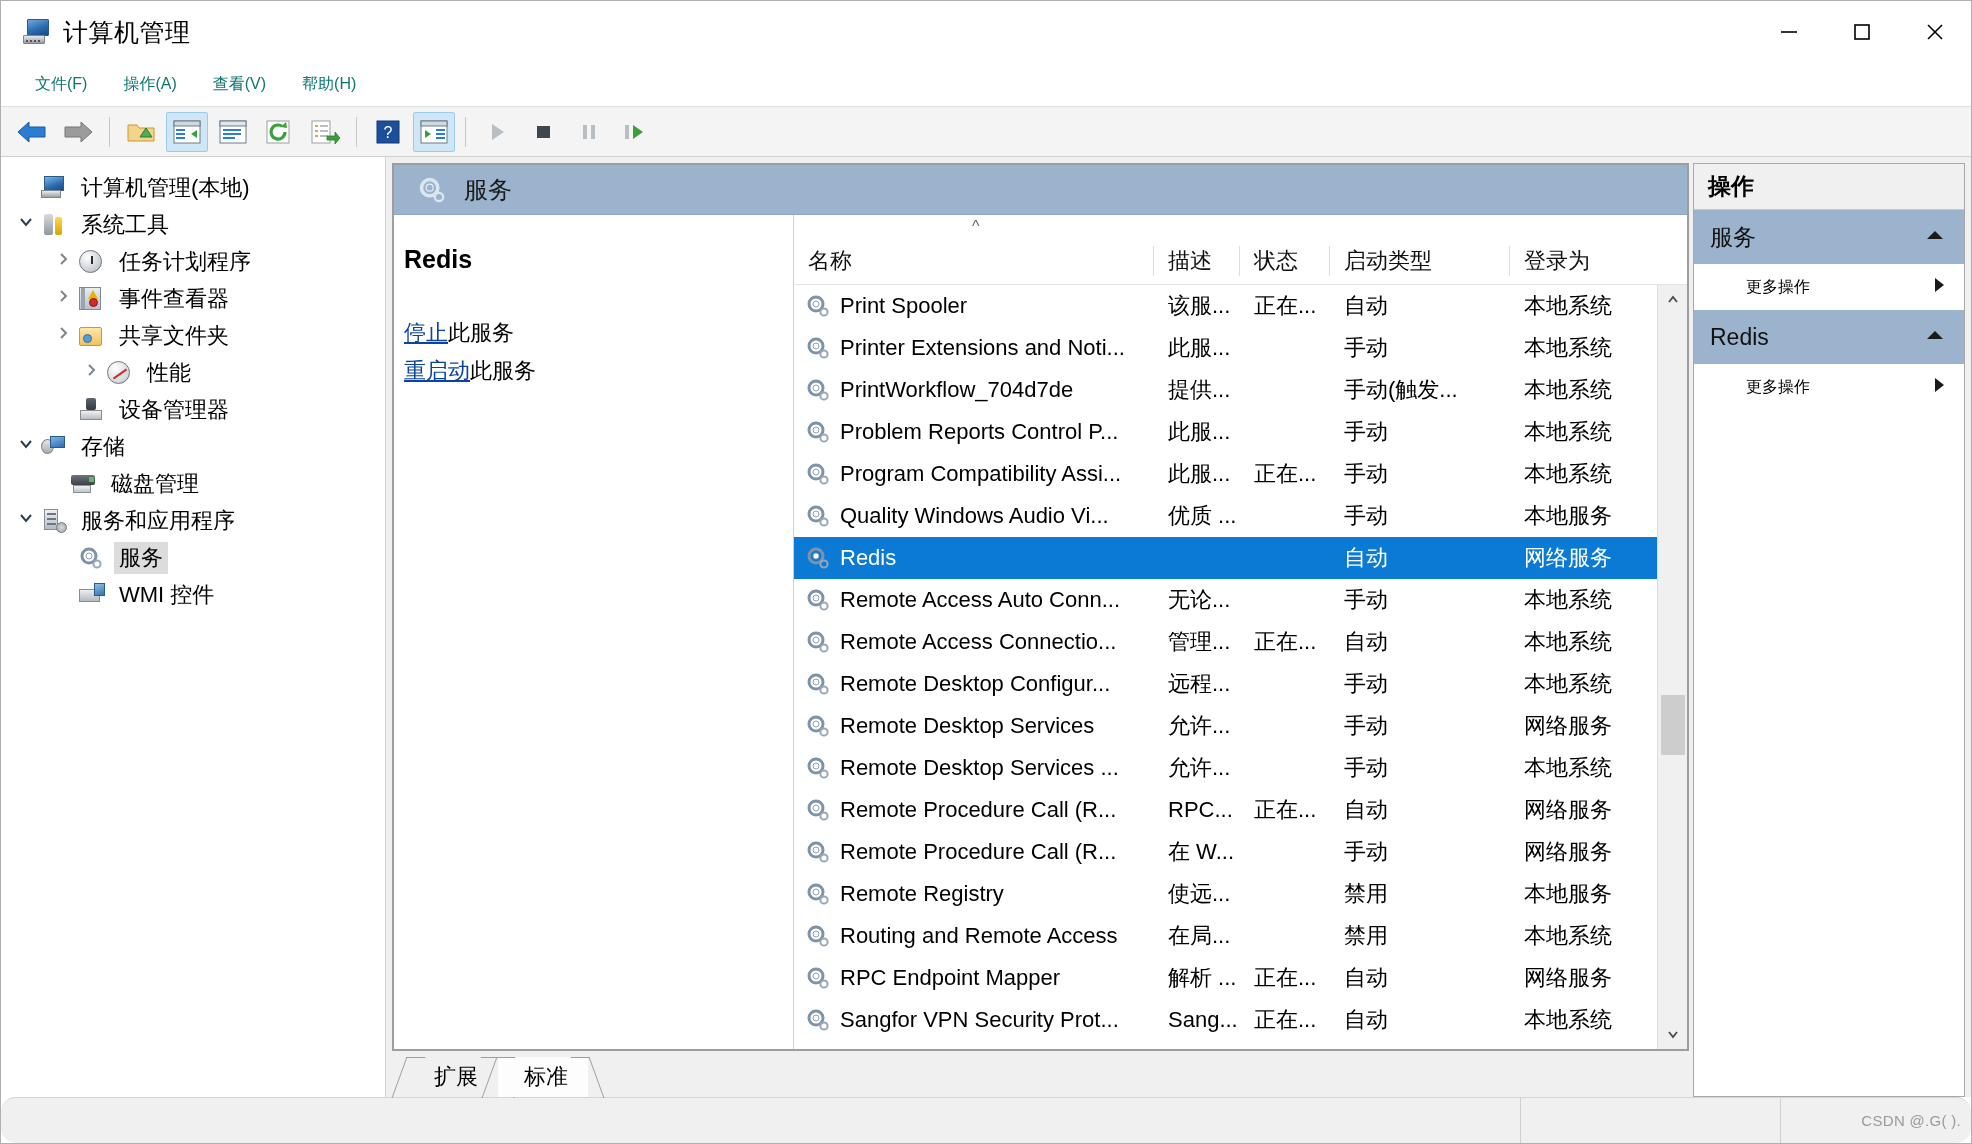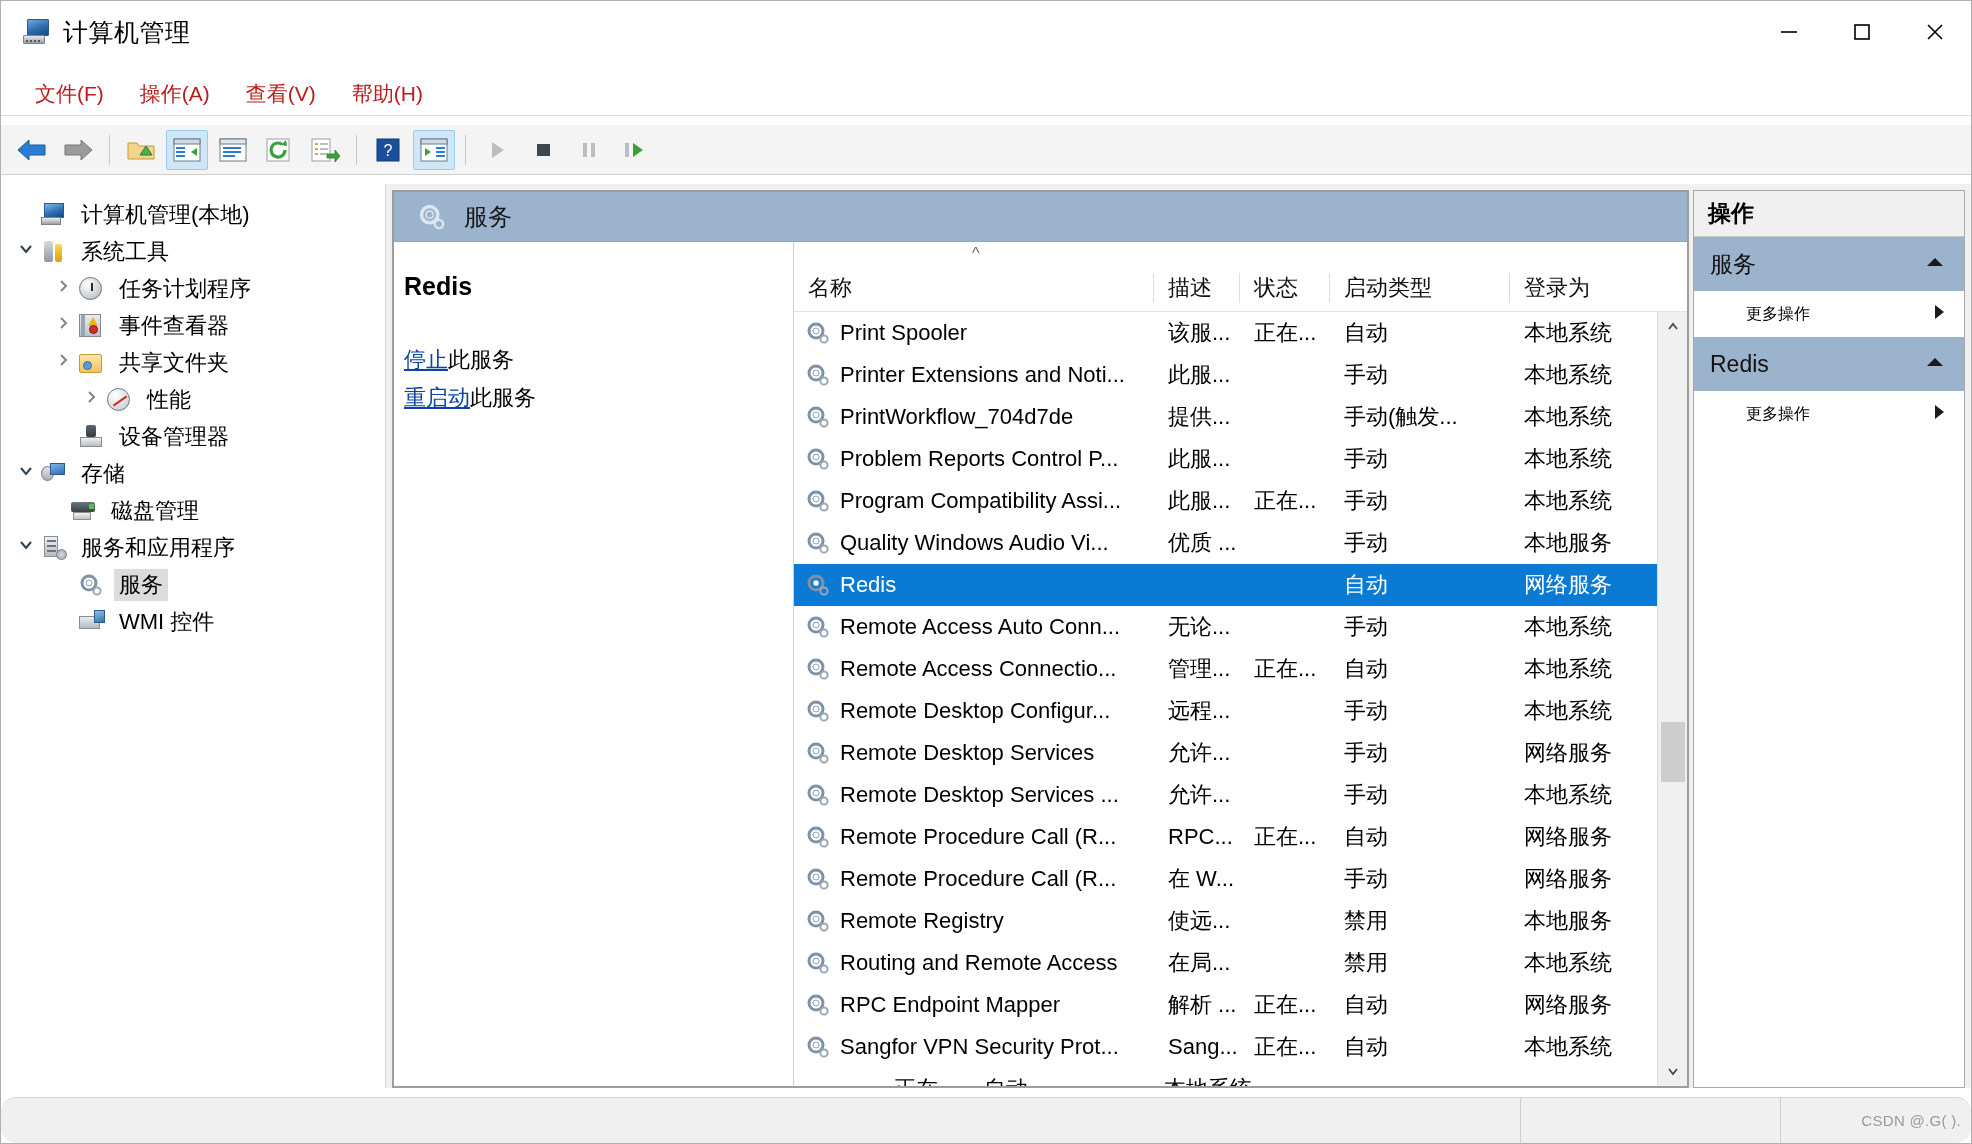--- a/index.html
+++ b/index.html
@@ -9,21 +9,20 @@
     background: #ffffff;
     overflow: hidden;
   }
   #app {
     width: 1972px; height: 1144px;
     position: relative;
     border: 1px solid #b0b0b0;
     background: #ffffff;
     display: flex;
     flex-direction: column;
-    gap: 9px;
   }
 
   
   .titlebar {
     height: 62px; flex: 0 0 62px;
     display: flex; align-items: center;
     background: #ffffff;
     position: relative;
   }
   .title-icon {
@@ -59,21 +58,21 @@
 
   
   .menubar {
     height: 44px; flex: 0 0 44px;
     display: flex; align-items: center;
     background: #ffffff;
     padding-left: 18px;
     border-bottom: 1px solid #dedede;
   }
   .menuitem {
-    font-size: 21px; color: #b91c1c;
+    font-size: 16px; color: #0f766e;
     padding: 4px 16px; margin-right: 4px; cursor: default;
   }
 
   
   .toolbar {
     height: 50px; flex: 0 0 50px;
     display: flex; align-items: center;
     background: #f4f4f4;
     border-bottom: 1px solid #d0d0d0;
     padding-left: 8px;
@@ -898,20 +897,28 @@
                       <path d="M3 5 L7 10 L11 5" fill="none" stroke="#4a4a4a" stroke-width="1.8"></path>
                     </svg>
                 </div>
               </div>
             </div>
           </div>
 
         </div>
       </div>
 
+      <div class="tabsrow">
+        <div class="tab">
+          <span>扩展</span>
+        </div>
+        <div class="tab active">
+          <span>标准</span>
+        </div>
+      </div>
     </div>
 
     <div class="actionspane">
       <div class="actbox">
         <div class="act-title">操作</div>
 
         <div class="act-group">
           <span>服务</span>
           <span class="caret">
             <svg width="22" height="14" viewBox="0 0 22 14">

